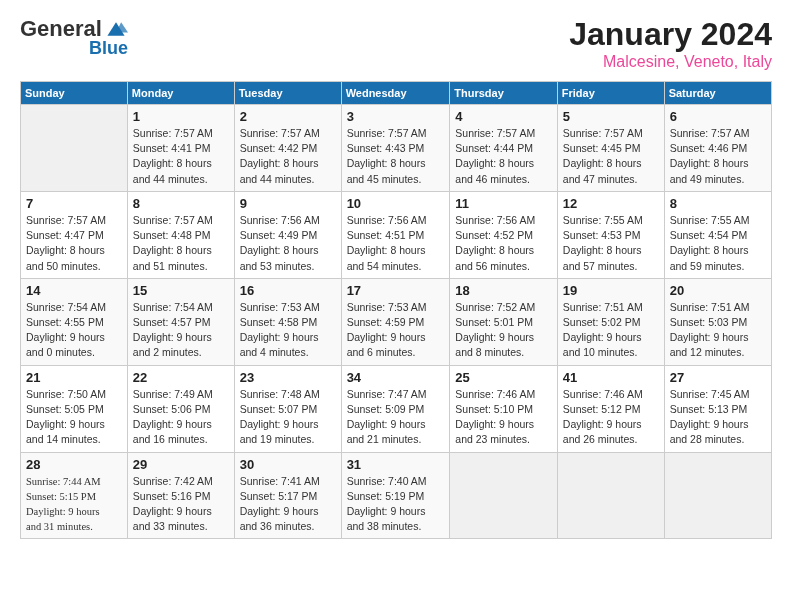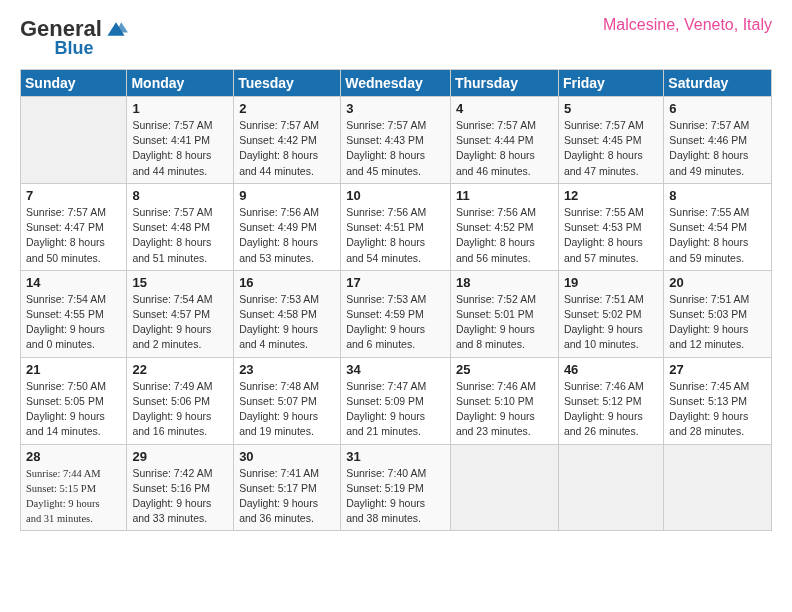--- a/index.html
+++ b/index.html
@@ -18,21 +18,21 @@
     }
     .header {
       display: flex;
       justify-content: space-between;
       align-items: flex-start;
       margin-bottom: 10px;
     }
     .logo {
       display: flex;
       flex-direction: column;
-      align-items: center;
+      align-items: flex-end;
     }
     .logo-text {
       display: flex;
       align-items: center;
     }
     .logo-icon {
       width: 24px;
       height: 18px;
       margin-left: 2px;
     }
@@ -51,21 +51,21 @@
     .calendar {
       width: 100%;
       border-collapse: collapse;
       font-size: 11px;
     }
     .calendar thead tr th {
       background: #1a6faf;
       color: #fff;
       padding: 5px 4px;
       text-align: left;
-      font-size: 14px;
+      font-size: 11px;
       font-weight: bold;
       border: 1px solid #ccc;
     }
     .calendar tbody tr td {
       border: 1px solid #ccc;
       padding: 4px 5px;
       vertical-align: top;
       width: 113px;
       min-height: 80px;
       background: #fff;
@@ -101,20 +101,21 @@
       <div class="logo-text">
         <span style="font-size:22px;font-weight:bold;color:#333;">General</span>
         <svg class="logo-icon" viewBox="0 0 28 20" xmlns="http://www.w3.org/2000/svg">
           <polygon points="4,18 14,2 24,18" fill="#1a6faf"></polygon>
           <polygon points="14,14 20,2 28,14" fill="#1a6faf" opacity="0.7"></polygon>
         </svg>
       </div>
       <span style="font-size:18px;font-weight:bold;color:#1a6faf;margin-top:-4px;">Blue</span>
     </div>
     <div class="title-block">
+      <div class="month-title">January 2024</div>
       <div class="location-title">Malcesine, Veneto, Italy</div>
     </div>
   </div>
 
   <table class="calendar">
     <thead>
       <tr>
       <th>Sunday</th>
           <th>Monday</th>
           <th>Tuesday</th>
@@ -302,21 +303,21 @@
 and 21 minutes.</div>
           </td>
           <td>
             <span class="day-number">25</span>
             <div class="day-info" style="white-space: pre-line;">Sunrise: 7:46 AM
 Sunset: 5:10 PM
 Daylight: 9 hours
 and 23 minutes.</div>
           </td>
           <td>
-            <span class="day-number">46</span>
+            <span class="day-number">41</span>
             <div class="day-info" style="white-space: pre-line;">Sunrise: 7:46 AM
 Sunset: 5:12 PM
 Daylight: 9 hours
 and 26 minutes.</div>
           </td>
           <td>
             <span class="day-number">27</span>
             <div class="day-info" style="white-space: pre-line;">Sunrise: 7:45 AM
 Sunset: 5:13 PM
 Daylight: 9 hours

